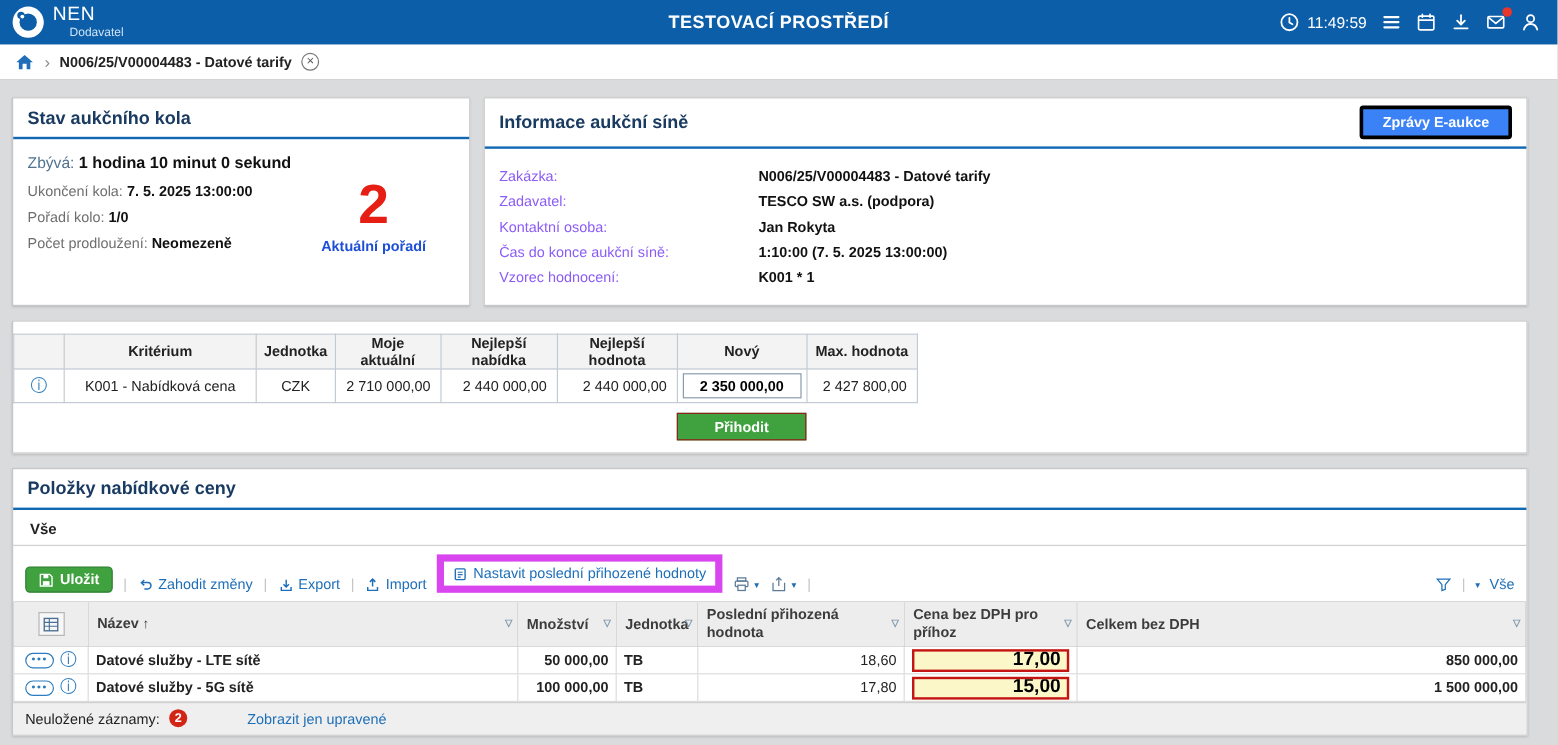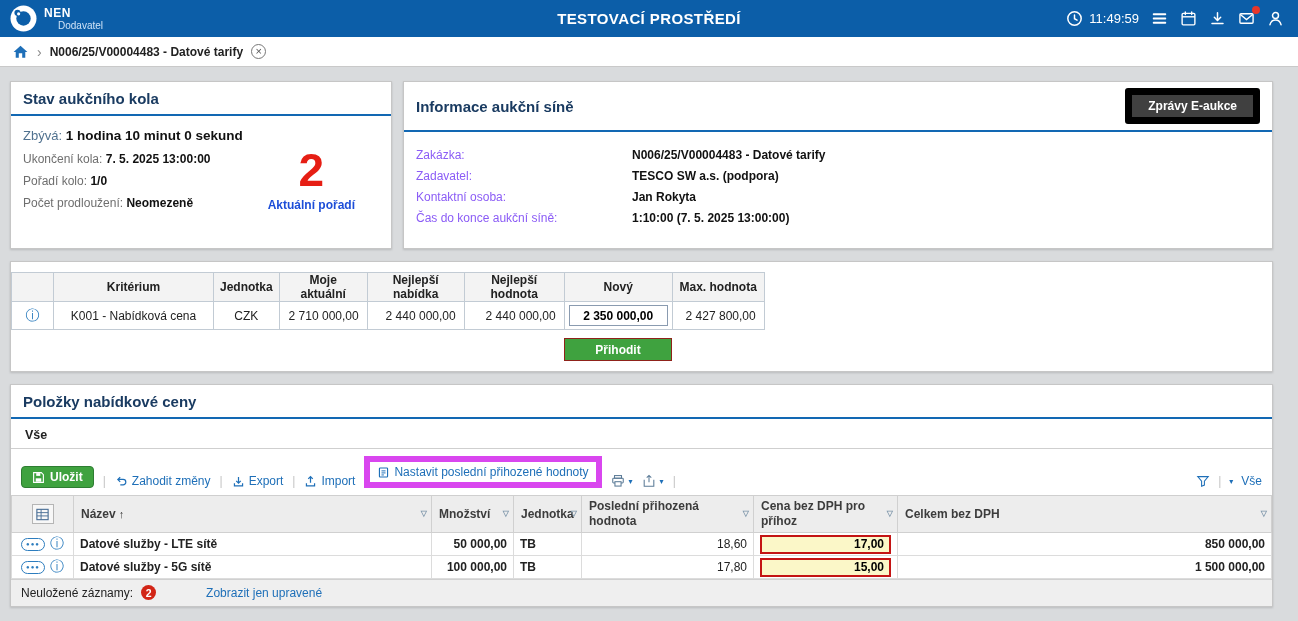--- a/index.html
+++ b/index.html
@@ -10,21 +10,21 @@
     font-family:"Liberation Sans", sans-serif;
     font-size:12px; color:#222;
   }
   
   .topbar {
     height:37px; background:#0c5ea8; display:flex; align-items:center;
     padding:0 14px 0 10px; position:relative; color:#fff;
   }
   .logo { width:27px; height:27px; margin-right:7px; flex:0 0 auto; cursor:pointer; }
   .brand { line-height:1; }
-  .brand-name { font-size:12px; font-weight:bold; letter-spacing:.5px; }
+  .brand-name { font-size:16px; font-weight:normal; letter-spacing:.5px; }
   .brand-sub { font-size:10px; color:#cfe3f7; margin:2px 0 0 14px; }
   .env-title {
     position:absolute; left:50%; transform:translateX(-50%);
     font-size:15px; font-weight:bold; letter-spacing:.4px; white-space:nowrap;
   }
   .topbar-right { margin-left:auto; display:flex; align-items:center; gap:12px; }
   .clock-wrap { display:flex; align-items:center; gap:6px; font-size:13px; }
   .ticon { width:17px; height:17px; display:block; color:#fff; }
   .top-icon { position:relative; cursor:pointer; display:flex; }
   .mail-badge {
@@ -61,21 +61,21 @@
   .zbyva b { color:#111; font-size:13.5px; }
   .fline { margin:8px 0; color:#6e6e6e; }
   .fline b { color:#111; }
   .rank { position:absolute; right:36px; top:34px; text-align:center; }
   .rank-num { font-size:46px; font-weight:bold; color:#e61e14; line-height:.9; }
   .rank-label { font-size:12px; color:#1d4ed8; margin-top:7px; font-weight:bold; }
   
   .p-info { flex:1; min-height:168px; }
   .p-info .panel-head { padding:6px 12px; }
   .btn-msgs {
-    margin-left:auto; background:#404040; border:7px solid #000000; color:#fff;
+    margin-left:auto; background:#3b82f6; border:3px solid #000000; color:#fff;
     font-weight:bold; font-size:12px; padding:4px 16px; border-radius:3px; cursor:pointer;
     font-family:"Liberation Sans", sans-serif;
   }
   .info-body { padding:9px 12px; }
   .info-row { display:flex; margin:7px 0; }
   .info-label { width:216px; color:#8b5cf6; flex:0 0 auto; }
   .info-value { font-weight:bold; color:#111; }
   
   .p-bid { margin-top:12px; }
   .bid-head { display:flex; align-items:baseline; padding:8px 12px 7px; border-bottom:2px solid #1268b3; }
@@ -135,21 +135,21 @@
   td.cname { font-weight:bold; padding-left:8px; }
   td.cicons { padding:0 2px; }
   .icons-cell { display:flex; align-items:center; justify-content:center; gap:5px; }
   .pill-dots {
     border:1px solid #2d7dbe; color:#2d7dbe; border-radius:8px;
     font-size:6px; letter-spacing:1px; padding:2px 4px 3px; line-height:1; cursor:pointer;
   }
   td.cinput { padding:1px 2px; }
   .yellow-input {
     width:100%; height:19px; border:2px solid #c41414; background:#fbf7c8;
-    font-family:"Liberation Sans", sans-serif; font-size:12px; font-weight:bold;
+    font-family:"Liberation Sans", sans-serif; font-size:16px; font-weight:bold;
     text-align:right; padding:0 5px;
   }
   .colchooser {
     width:22px; height:20px; border:1px solid #b5b5b5; background:#f7f7f7;
     display:flex; align-items:center; justify-content:center; cursor:pointer; margin:0 auto;
   }
   .items-footer {
     display:flex; align-items:center; background:#efefef; border-top:1px solid #d0d0d0;
     padding:5px 10px 6px; gap:8px;
   }
@@ -276,20 +276,24 @@
           <span class="info-label">Zadavatel:</span>
           <span class="info-value">TESCO SW a.s. (podpora)</span>
         </div>
         <div class="info-row">
           <span class="info-label">Kontaktní osoba:</span>
           <span class="info-value">Jan Rokyta</span>
         </div>
         <div class="info-row">
           <span class="info-label">Čas do konce aukční síně:</span>
           <span class="info-value">1:10:00 (7. 5. 2025 13:00:00)</span>
+        </div>
+        <div class="info-row">
+          <span class="info-label">Vzorec hodnocení:</span>
+          <span class="info-value">K001 * 1</span>
         </div>
       </div>
     </div>
   </div>
 
   <div class="panel p-bid">
     <table class="bidtab">
       <colgroup>
         <col style="width:42px">
           <col style="width:160px">

